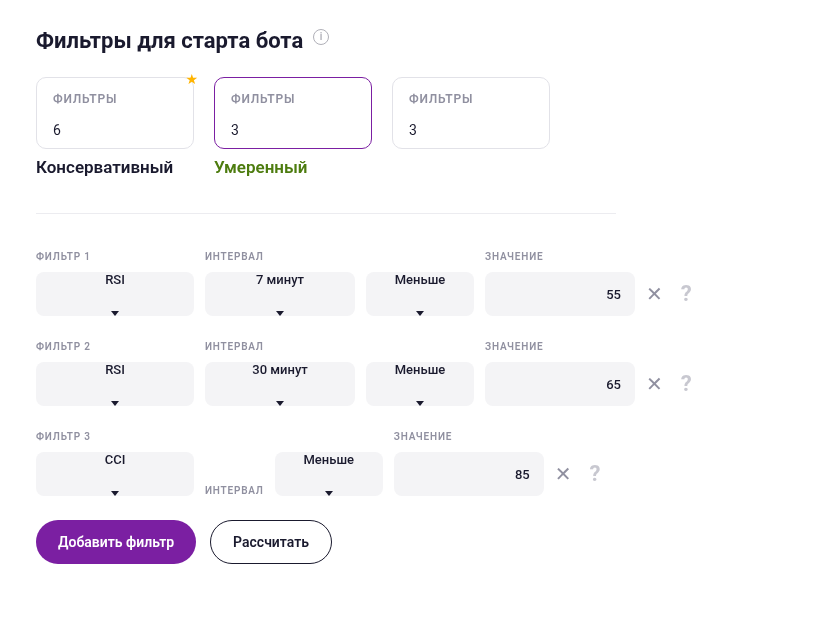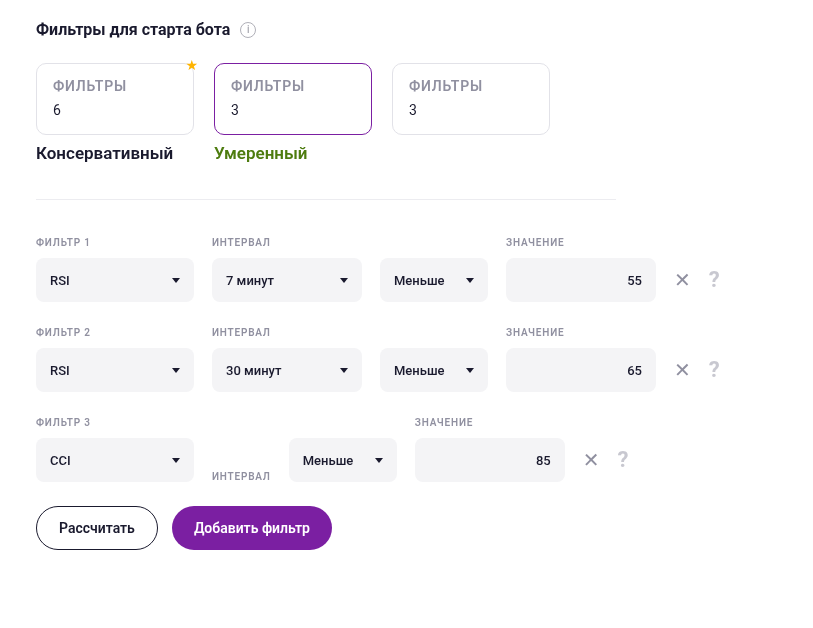--- a/index.html
+++ b/index.html
@@ -10,23 +10,24 @@
       padding: 20px 36px;
       width: 813px;
     }
     .header {
       display: flex;
       align-items: center;
       gap: 10px;
       margin-bottom: 24px;
     }
     .header h1 {
-      font-size: 16px;
+      font-size: 22px;
       font-weight: 700;
       color: #1a1a2e;
+      margin-top: 8px;
     }
     .info-icon {
       width: 16px;
       height: 16px;
       border: 1.3px solid #b0b0b8;
       border-radius: 50%;
       display: inline-flex;
       align-items: center;
       justify-content: center;
       font-size: 10px;
@@ -58,26 +59,26 @@
       border-color: #7b1fa2;
     }
     .preset-star {
       position: absolute;
       top: -7px;
       right: -5px;
       color: #ffb400;
       font-size: 14px;
     }
     .preset-label {
-      font-size: 14px;
+      font-size: 12px;
       letter-spacing: 0.8px;
       color: #9090a0;
       font-weight: 600;
       text-transform: uppercase;
-      margin-bottom: 8px;
+      margin-bottom: 16px;
     }
     .preset-count {
       font-size: 14px;
       color: #1a1a2e;
       font-weight: 400;
     }
     .preset-name {
       font-size: 17px;
       color: #1a1a2e;
       font-weight: 600;
@@ -90,21 +91,21 @@
       border-top: 1px solid #ececf0;
       margin: 0 0 36px 0;
       width: 580px;
     }
     .filter-row-wrap {
       margin-bottom: 24px;
     }
     .filter-row {
       display: flex;
       align-items: flex-end;
-      gap: 18px;
+      gap: 11px;
     }
     .field {
       display: flex;
       flex-direction: column;
       gap: 10px;
     }
     .field-label {
       font-size: 10px;
       letter-spacing: 0.8px;
       color: #9090a0;
@@ -119,21 +120,21 @@
       padding: 0 14px;
       font-size: 13px;
       color: #1a1a2e;
       font-weight: 500;
       display: flex;
       align-items: center;
       justify-content: space-between;
       cursor: pointer;
       font-family: inherit;
     }
-    .select { position: relative; }
+    .select { position: relative; flex-direction: column; }
     .select-text { flex: 1; }
     .caret {
       width: 0; height: 0;
       border-left: 4px solid transparent;
       border-right: 4px solid transparent;
       border-top: 5px solid #1a1a2e;
     }
     .w-indicator { width: 158px; }
     .w-interval { width: 150px; }
     .w-cond { width: 108px; }
@@ -316,15 +317,15 @@
       <input class="input w-value" value="85" style="">
     </div>
     <div class="row-icons">
       <span class="close-icon">✕</span>
       <span class="help-icon">?</span>
     </div>
   </div>
 </div>
 
 <div class="actions">
+  <button class="btn btn-primary">Добавить фильтр</button>
   <button class="btn btn-secondary">Рассчитать</button>
-  <button class="btn btn-primary">Добавить фильтр</button>
 </div>
 
 </body></html>

